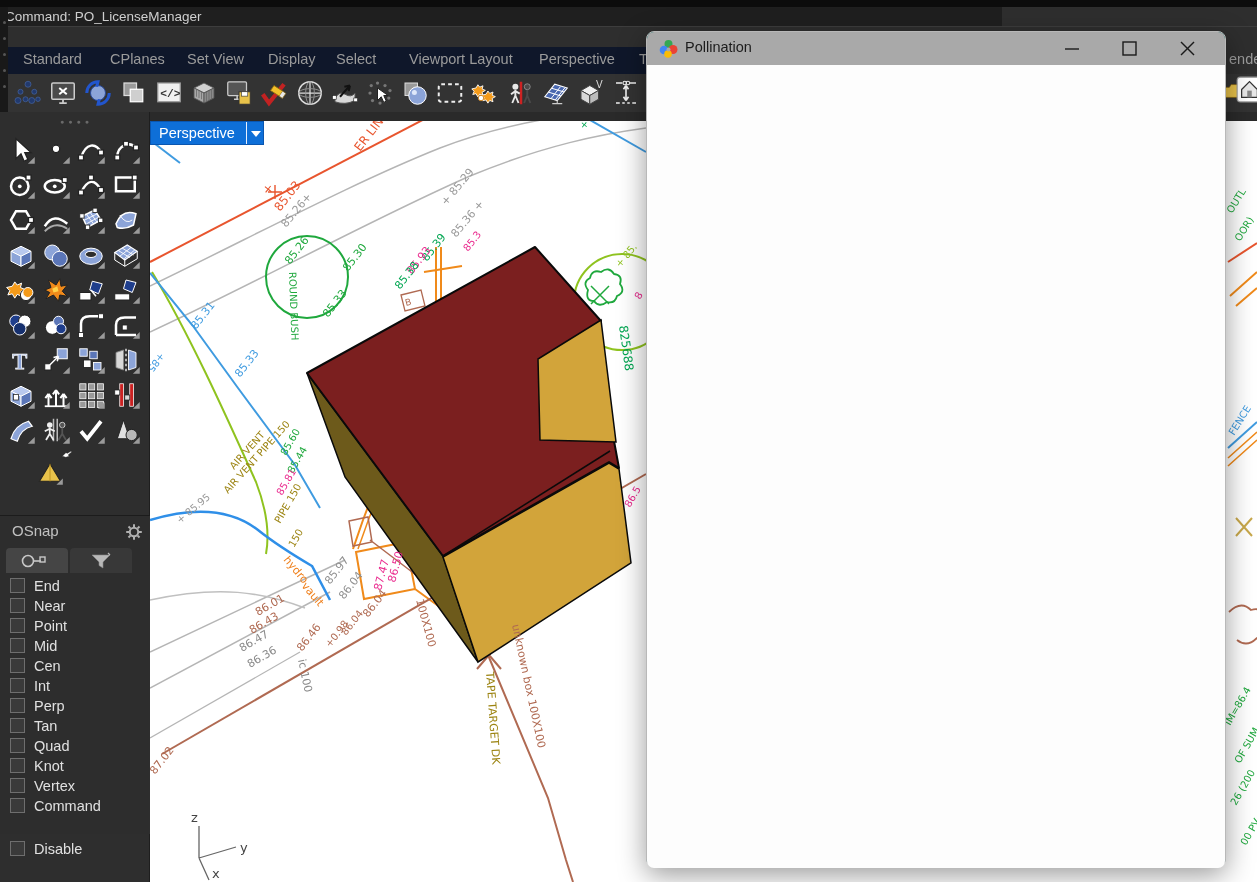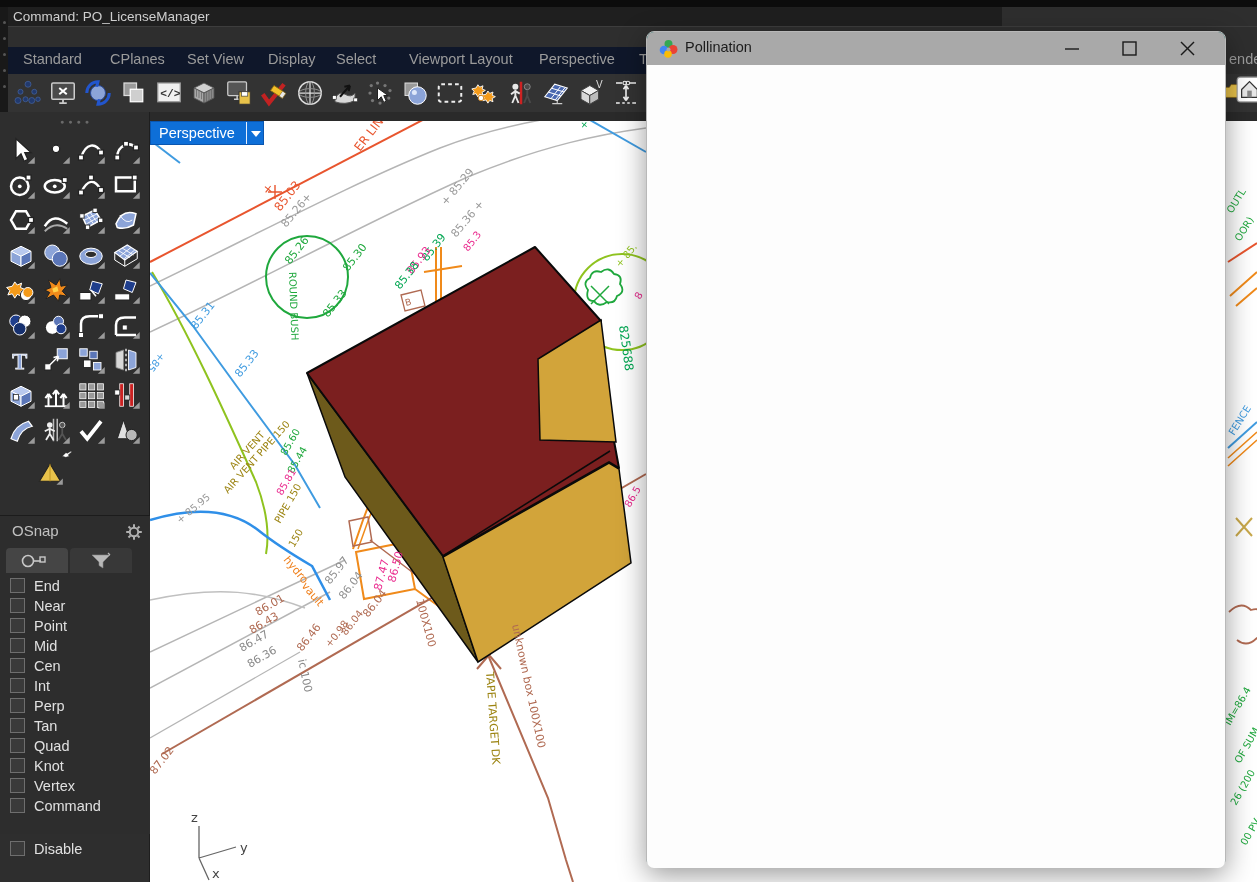--- a/index.html
+++ b/index.html
@@ -1,20 +1,20 @@
 <!DOCTYPE html>
 <html><head>
 <meta charset="utf-8">
 <style>
   * { margin:0; padding:0; box-sizing:border-box; }
   html,body { width:1257px; height:882px; overflow:hidden; background:#2e2e2e; font-family:"Liberation Sans",sans-serif; }
   .abs { position:absolute; }
   #stage { position:relative; width:1257px; height:882px; }
   #hist0 { left:0; top:0; width:1257px; height:7px; background:#0c0c0c; }
-  #cmdline1 { left:0; top:7px; width:1002px; height:19px; background:#1f1f1f; color:#cfcfcf; font-size:13.5px; line-height:19px; padding-left:13px; }
+  #cmdline1 { left:0; top:7px; width:1002px; height:19px; background:#1f1f1f; color:#cfcfcf; font-size:13.5px; line-height:19px; padding-left:5px; }
   #cmdsep { left:0; top:26px; width:1257px; height:1px; background:#3d3d3d; }
   #cmdline2 { left:0; top:27px; width:1257px; height:20px; background:#1b1b1b; color:#ffffff; font-weight:bold; font-size:13.5px; line-height:20px; padding-left:13px; }
   #menubar { left:0; top:47px; width:1150px; height:27px; background:#0f172a; }
   .menu-item { position:absolute; top:4px; color:#9b9b9b; font-size:14.5px; }
   #toolbar { left:0; top:74px; width:1257px; height:38px; background:#333333; }
   #tb-strip { left:0; top:112px; width:1257px; height:9px; background:#2a2a2a; }
   #dock-strip { left:0; top:7px; width:8px; height:105px; background:#191919; }
   .dock-dot { position:absolute; left:3px; width:3px; height:3px; border-radius:50%; background:#555; }
   #sidebar { left:0; top:112px; width:150px; height:770px; background:#2e2e2e; border-right:1px solid #1e1e1e; }
   .sb-handle { position:absolute; top:6px; left:60px; color:#6a6a6a; font-size:7px; letter-spacing:4px; }

